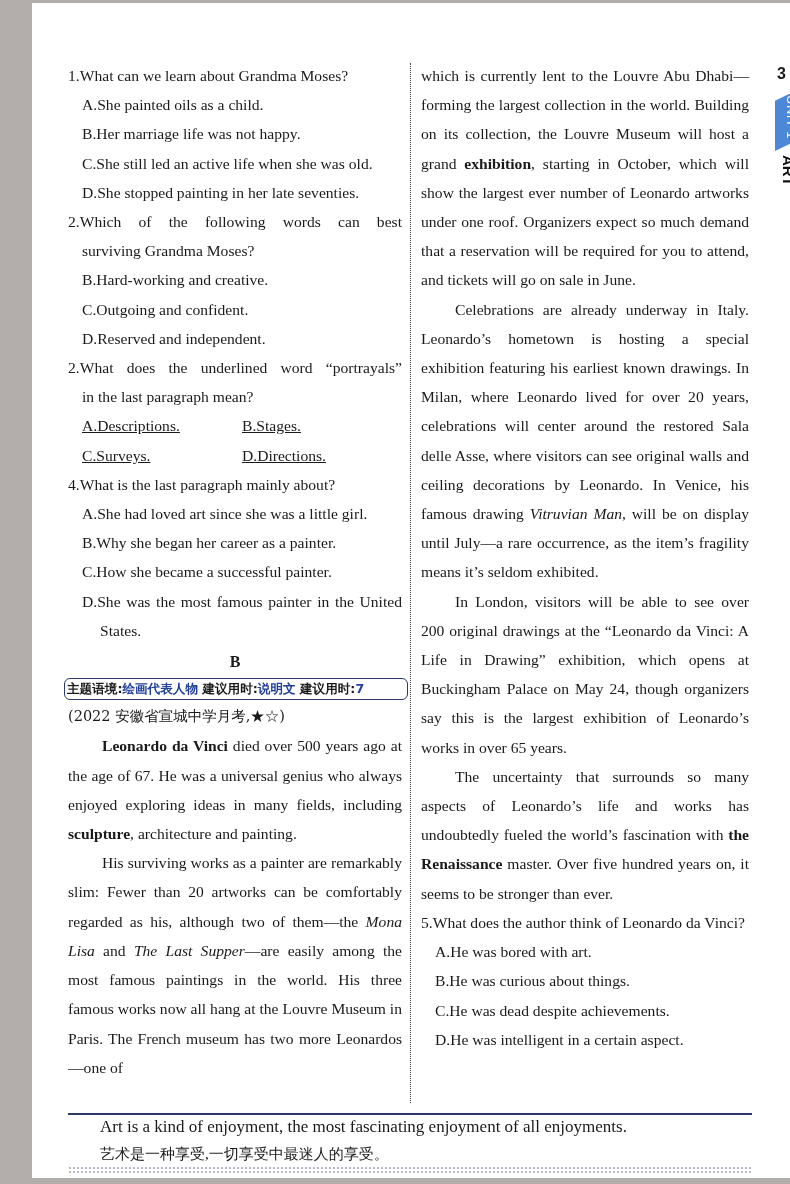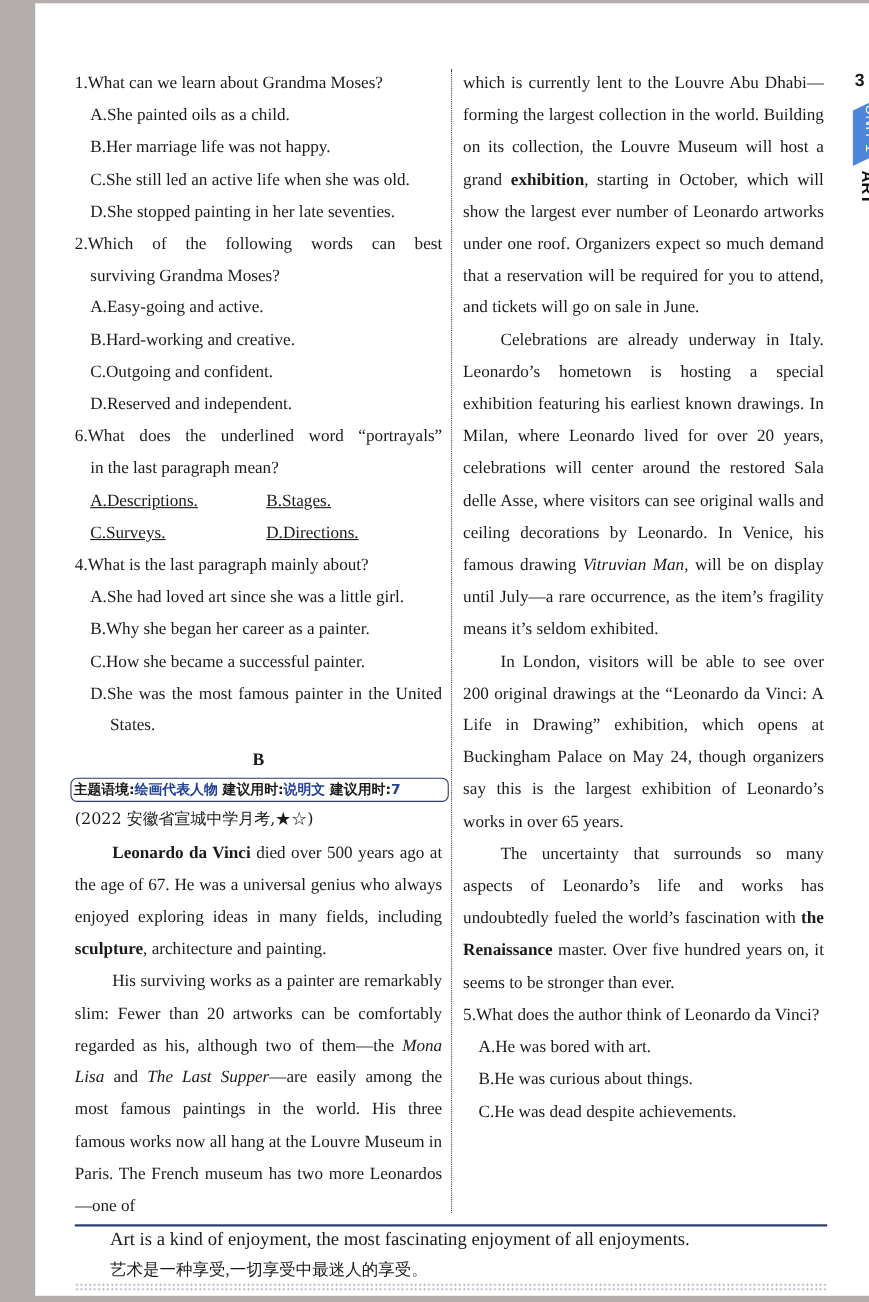--- a/index.html
+++ b/index.html
@@ -86,26 +86,25 @@
 
   <div class="col col-left">
     <p class="q">1.What can we learn about Grandma Moses?</p>
     <p class="opt">A.She painted oils as a child.</p>
     <p class="opt">B.Her marriage life was not happy.</p>
     <p class="opt">C.She still led an active life when she was old.</p>
     <p class="opt">D.She stopped painting in her late seventies.</p>
 
     <p class="q justify">2.Which of the following words can best</p>
     <p class="opt">surviving Grandma Moses?</p>
-    <p class="opt">A.Easy-going and active.</p>
     <p class="opt">B.Hard-working and creative.</p>
     <p class="opt">C.Outgoing and confident.</p>
     <p class="opt">D.Reserved and independent.</p>
 
-    <p class="q justify">6.What does the underlined word “portrayals”</p>
+    <p class="q justify">2.What does the underlined word “portrayals”</p>
     <p class="opt">in the last paragraph mean?</p>
     <div class="opts-row">
       <span>A.Descriptions.</span>
       <span>B.Stages.</span>
     </div>
     <div class="opts-row">
       <span>C.Surveys.</span>
       <span>D.Directions.</span>
     </div>
 
@@ -136,20 +135,21 @@
     <p class="para indent"><span>Celebrations are already underway in Italy. Leonardo’s hometown is hosting a special exhibition featuring his earliest known drawings. In Milan, where Leonardo lived for over 20 years, celebrations will center around the restored Sala delle Asse, where visitors can see original walls and ceiling decorations by Leonardo. In Venice, his famous drawing </span><i>Vitruvian Man</i><span>, will be on display until July—a rare occurrence, as the item’s fragility means it’s seldom exhibited.</span></p>
 
     <p class="para indent">In London, visitors will be able to see over 200 original drawings at the “Leonardo da Vinci: A Life in Drawing” exhibition, which opens at Buckingham Palace on May 24, though organizers say this is the largest exhibition of Leonardo’s works in over 65 years.</p>
 
     <p class="para indent"><span>The uncertainty that surrounds so many aspects of Leonardo’s life and works has undoubtedly fueled the world’s fascination with </span><b>the Renaissance</b><span> master. Over five hundred years on, it seems to be stronger than ever.</span></p>
 
     <p class="q">5.What does the author think of Leonardo da Vinci?</p>
     <p class="opt">A.He was bored with art.</p>
     <p class="opt">B.He was curious about things.</p>
     <p class="opt">C.He was dead despite achievements.</p>
+    <p class="opt">D.He was intelligent in a certain aspect.</p>
   </div>
 
   <div class="page-num">3</div>
   <div class="unit-tab"></div>
   <div class="unit-text">UNIT 1</div>
   <div class="art-text">ART</div>
 
   <div class="footer-rule"></div>
   <div class="footer-en">Art is a kind of enjoyment, the most fascinating enjoyment of all enjoyments.</div>
   <div class="footer-zh">艺术是一种享受,一切享受中最迷人的享受。</div>

